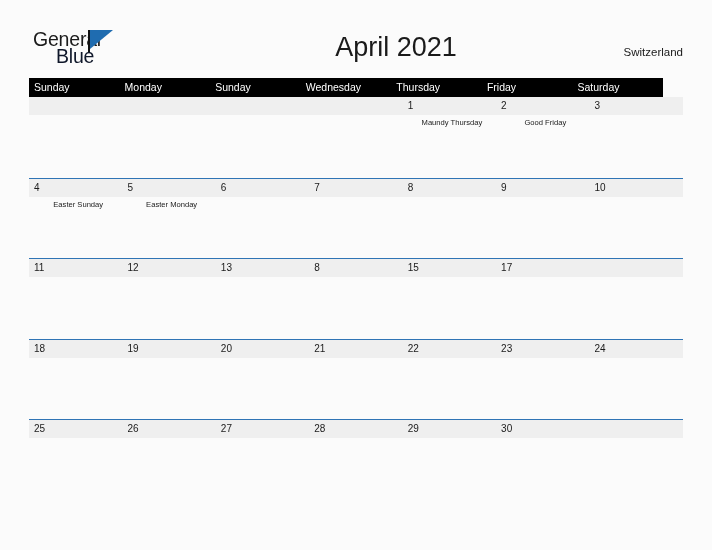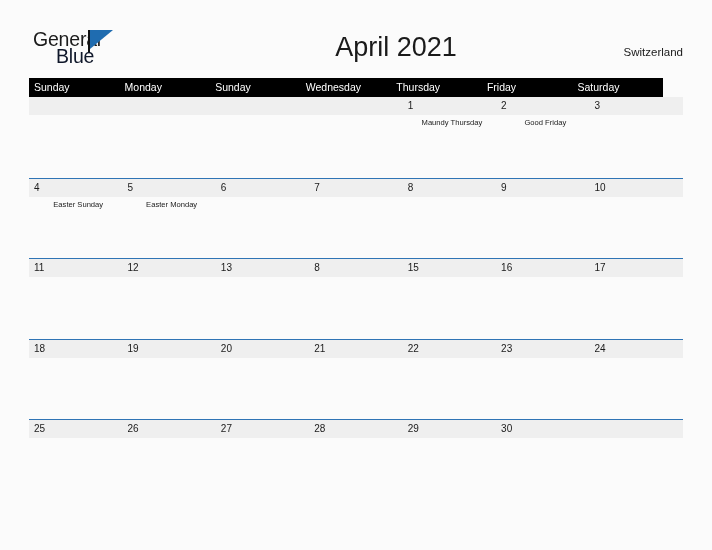--- a/index.html
+++ b/index.html
@@ -298,24 +298,20 @@
         </div>
         <div class="day-cell">
           <div class="day-number">8</div>
           <div class="day-event"></div>
         </div>
         <div class="day-cell">
           <div class="day-number">15</div>
           <div class="day-event"></div>
         </div>
         <div class="day-cell">
-          <div class="day-number">16</div>
-          <div class="day-event"></div>
-        </div>
-        <div class="day-cell">
           <div class="day-number">17</div>
           <div class="day-event"></div>
         </div>
       </div>
     </div>
 
     <div class="week-row">
       <div class="week-band"></div>
       <div class="week-cells">
         <div class="day-cell">

